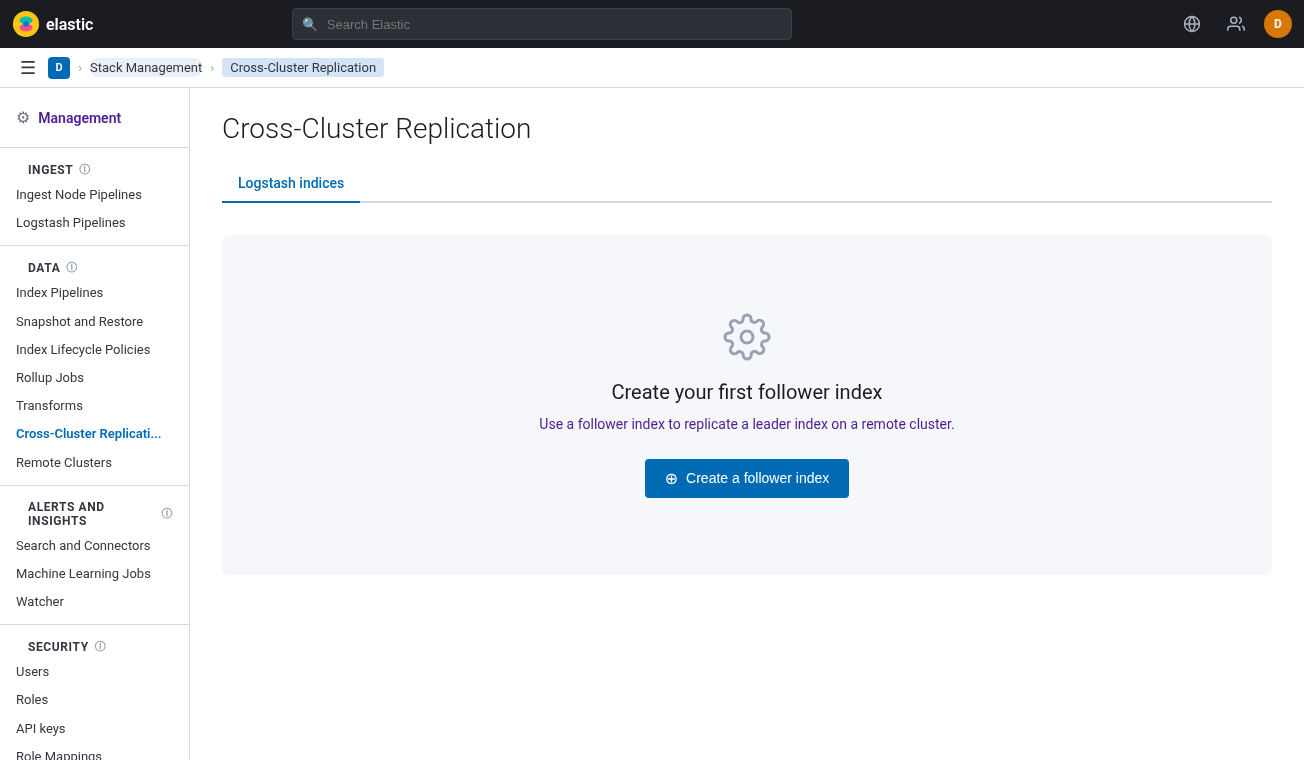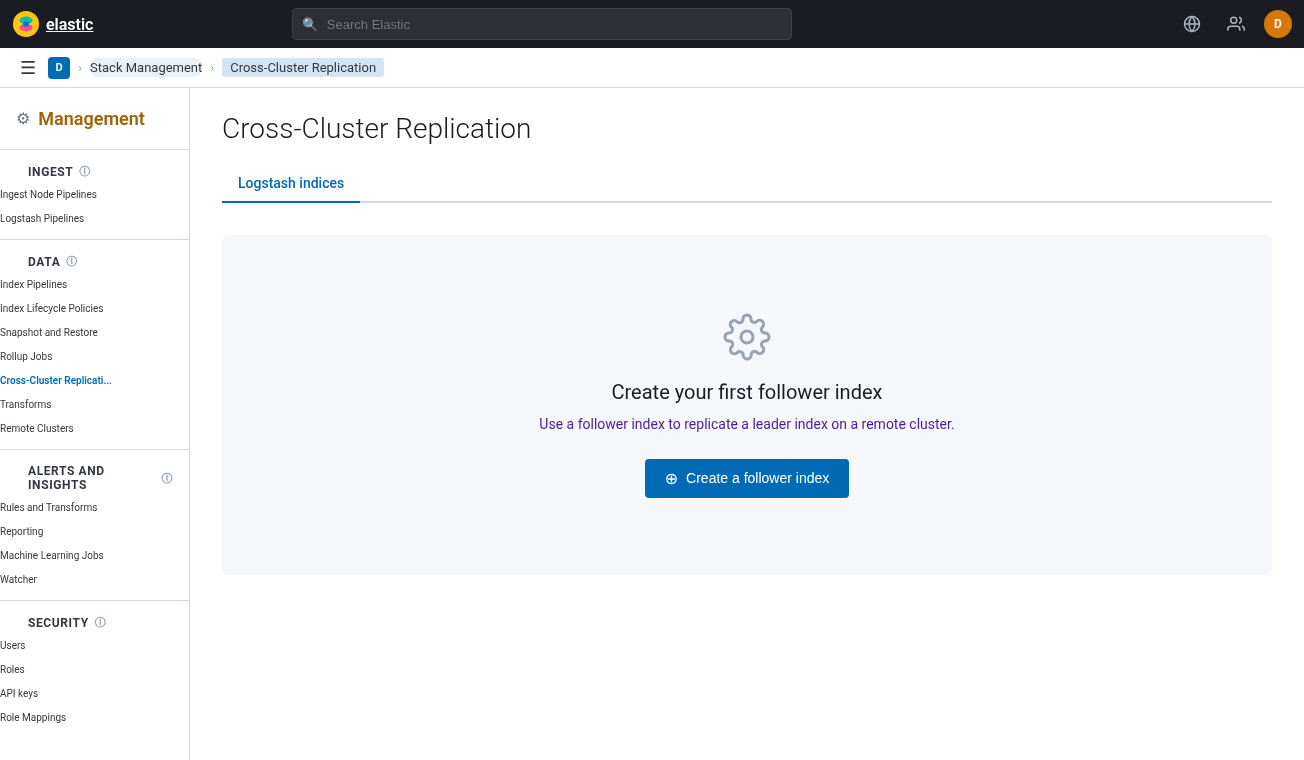--- a/index.html
+++ b/index.html
@@ -57,27 +57,27 @@
     .sidebar {
       width: 190px; min-width: 190px; background: #fff; border-right: 1px solid #d3dae6;
       padding: 12px 0; overflow-y: auto; position: fixed; top: 88px; bottom: 0; left: 0;
     }
     .sidebar-section-header {
       display: flex; align-items: center; gap: 6px;
       padding: 6px 16px 4px; font-size: 12px; font-weight: 700; color: #343741; text-transform: uppercase; letter-spacing: 0.05em; margin-left: 12px;
     }
     .sidebar-section-header .info-icon { color: #98a2b3; font-size: 11px; cursor: pointer; }
     .sidebar-item {
-      display: block; padding: 5px 0; font-size: 10px; color: #343741;
+      display: block; padding: 5px 16px; font-size: 13px; color: #343741;
       text-decoration: none; cursor: pointer; line-height: 1.4;
     }
     .sidebar-item.active { color: #006bb4; font-weight: 600; }
     .sidebar-gear { display: flex; align-items: center; gap: 8px; padding: 8px 16px 12px; }
     .sidebar-gear-icon { color: #6b7280; font-size: 16px; }
-    .sidebar-gear-label { font-size: 18px; font-weight: 600; color: #a16207; }
+    .sidebar-gear-label { font-size: 14px; font-weight: 600; color: #4c1d95; }
     .sidebar-divider { height: 1px; background: #d3dae6; margin: 8px 0; }
 
     
     .main-content { margin-left: 190px; flex: 1; padding: 24px 32px; background: #fff; min-height: calc(100vh - 88px); }
     .page-title { font-size: 28px; font-weight: 300; color: #1a1c21; margin-bottom: 20px; }
 
     
     .tabs { display: flex; border-bottom: 2px solid #d3dae6; margin-bottom: 0; }
     .tab {
       padding: 10px 16px; font-size: 14px; color: #69707d; cursor: pointer;
@@ -108,21 +108,21 @@
 <body>
 
 <nav class="top-nav">
   <div class="logo">
     <svg class="logo-icon" viewBox="0 0 30 30">
       <circle cx="15" cy="15" r="14" fill="#FEC514"></circle>
       <ellipse cx="15" cy="11" rx="7" ry="4" fill="#00BFB3"></ellipse>
       <ellipse cx="15" cy="19" rx="7" ry="4" fill="#F04E98"></ellipse>
       <circle cx="15" cy="15" r="3" fill="#07C"></circle>
     </svg>
-    <span style="color:#fff; font-size:16px; font-weight:600;text-decoration:underline;">elastic</span>
+    <span style="color:#fff; font-size:16px; font-weight:600;">elastic</span>
   </div>
 
   <div class="search-bar">
     <span class="search-icon-nav">🔍</span>
     <input type="text" placeholder="Search Elastic" style="">
   </div>
 
   <div class="nav-icons">
     <button class="nav-icon-btn" title="News">
       <svg width="18" height="18" viewBox="0 0 24 24" fill="none" stroke="#aeb3c0" stroke-width="2">
@@ -168,35 +168,34 @@
     <a class="sidebar-item" href="#">Ingest Node Pipelines</a>
     <a class="sidebar-item" href="#">Logstash Pipelines</a>
 
     <div class="sidebar-divider"></div>
 
     <div class="sidebar-section-header">
       <span>Data</span>
       <span class="info-icon">ⓘ</span>
     </div>
     <a class="sidebar-item" href="#">Index Pipelines</a>
+    <a class="sidebar-item" href="#">Snapshot and Restore</a>
     <a class="sidebar-item" href="#">Index Lifecycle Policies</a>
-    <a class="sidebar-item" href="#">Snapshot and Restore</a>
     <a class="sidebar-item" href="#">Rollup Jobs</a>
+    <a class="sidebar-item" href="#">Transforms</a>
     <a class="sidebar-item active" href="#">Cross-Cluster Replicati...</a>
-    <a class="sidebar-item" href="#">Transforms</a>
     <a class="sidebar-item" href="#">Remote Clusters</a>
 
     <div class="sidebar-divider"></div>
 
     <div class="sidebar-section-header">
       <span>Alerts and Insights</span>
       <span class="info-icon">ⓘ</span>
     </div>
-    <a class="sidebar-item" href="#">Rules and Transforms</a>
-    <a class="sidebar-item" href="#">Reporting</a>
+    <a class="sidebar-item" href="#">Search and Connectors</a>
     <a class="sidebar-item" href="#">Machine Learning Jobs</a>
     <a class="sidebar-item" href="#">Watcher</a>
 
     <div class="sidebar-divider"></div>
 
     <div class="sidebar-section-header">
       <span>Security</span>
       <span class="info-icon">ⓘ</span>
     </div>
     <a class="sidebar-item" href="#">Users</a>

